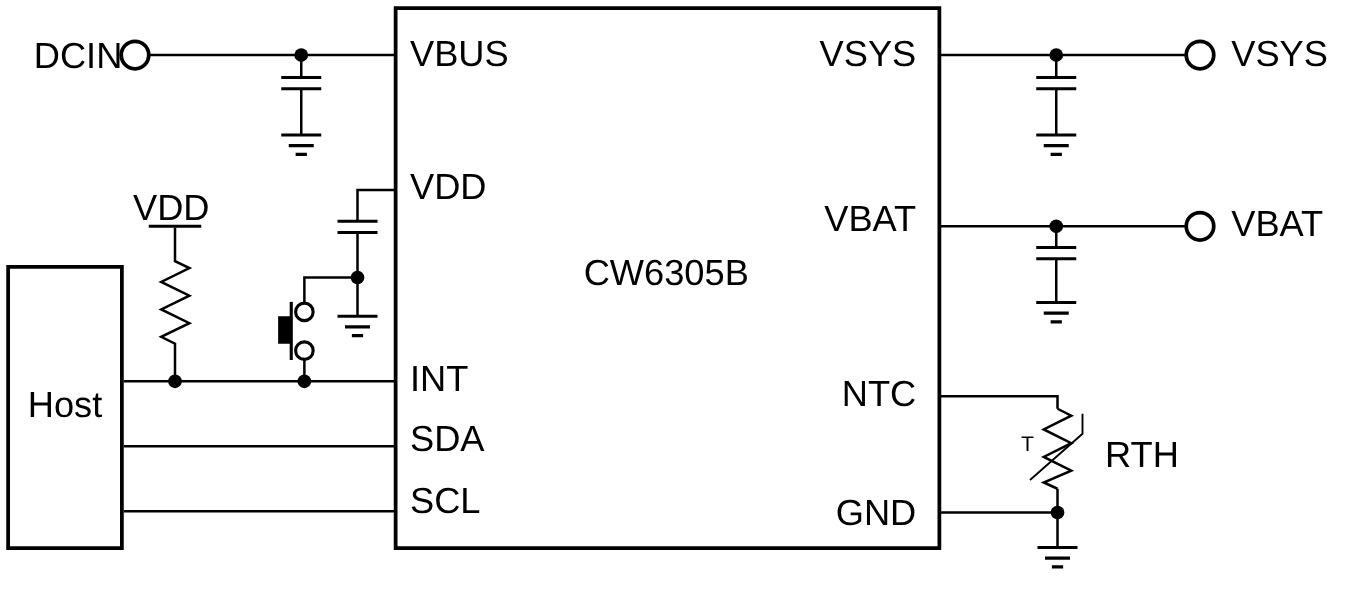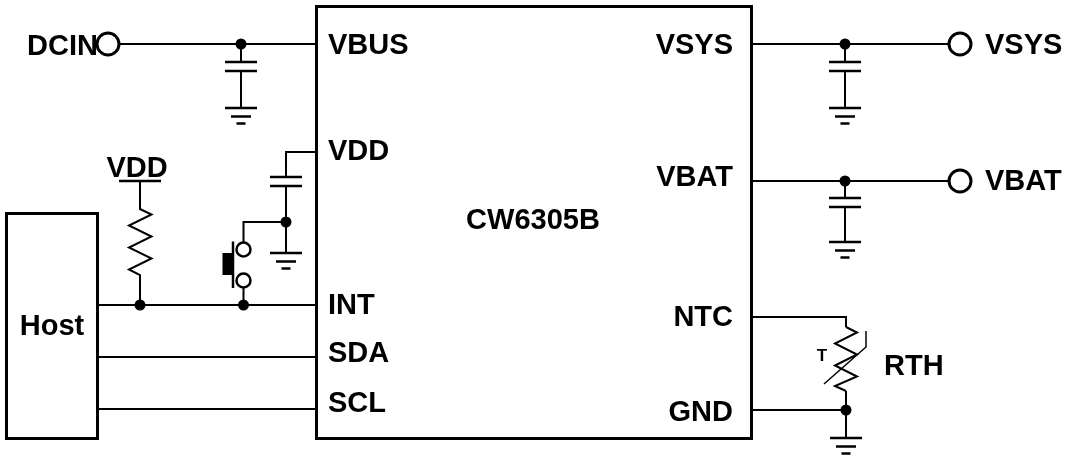--- a/index.html
+++ b/index.html
@@ -1,17 +1,17 @@
 <!DOCTYPE html>
 <html style="--line: #000000; --bg: #ffffff;"><head>
 <meta charset="utf-8">
 <style>
   :root { --line:#000000; --bg:#ffffff; }
   html,body { margin:0; padding:0; background:var(--bg); }
-  .stage { width:1078px; height:471px; background:var(--bg); position:relative; overflow:hidden;font-weight:bold; }
+  .stage { width:1078px; height:471px; background:var(--bg); position:relative; overflow:hidden; }
   svg { display:block; }
   .wire   { stroke:var(--line); stroke-width:2;   fill:none; stroke-linecap:butt; }
   .thin   { stroke:var(--line); stroke-width:1.5; fill:none; }
   .plate  { stroke:var(--line); stroke-width:2.5; fill:none; }
   .box    { fill:var(--bg); stroke:var(--line); stroke-width:3; }
   .term   { fill:var(--bg); stroke:var(--line); stroke-width:3; }
   .btncir { fill:var(--bg); stroke:var(--line); stroke-width:2.5; }
   .dot    { fill:var(--line); stroke:none; }
   .solid  { fill:var(--line); stroke:none; }
   .lbl    { font-family:"Liberation Sans", sans-serif; font-size:29px; fill:var(--line);

